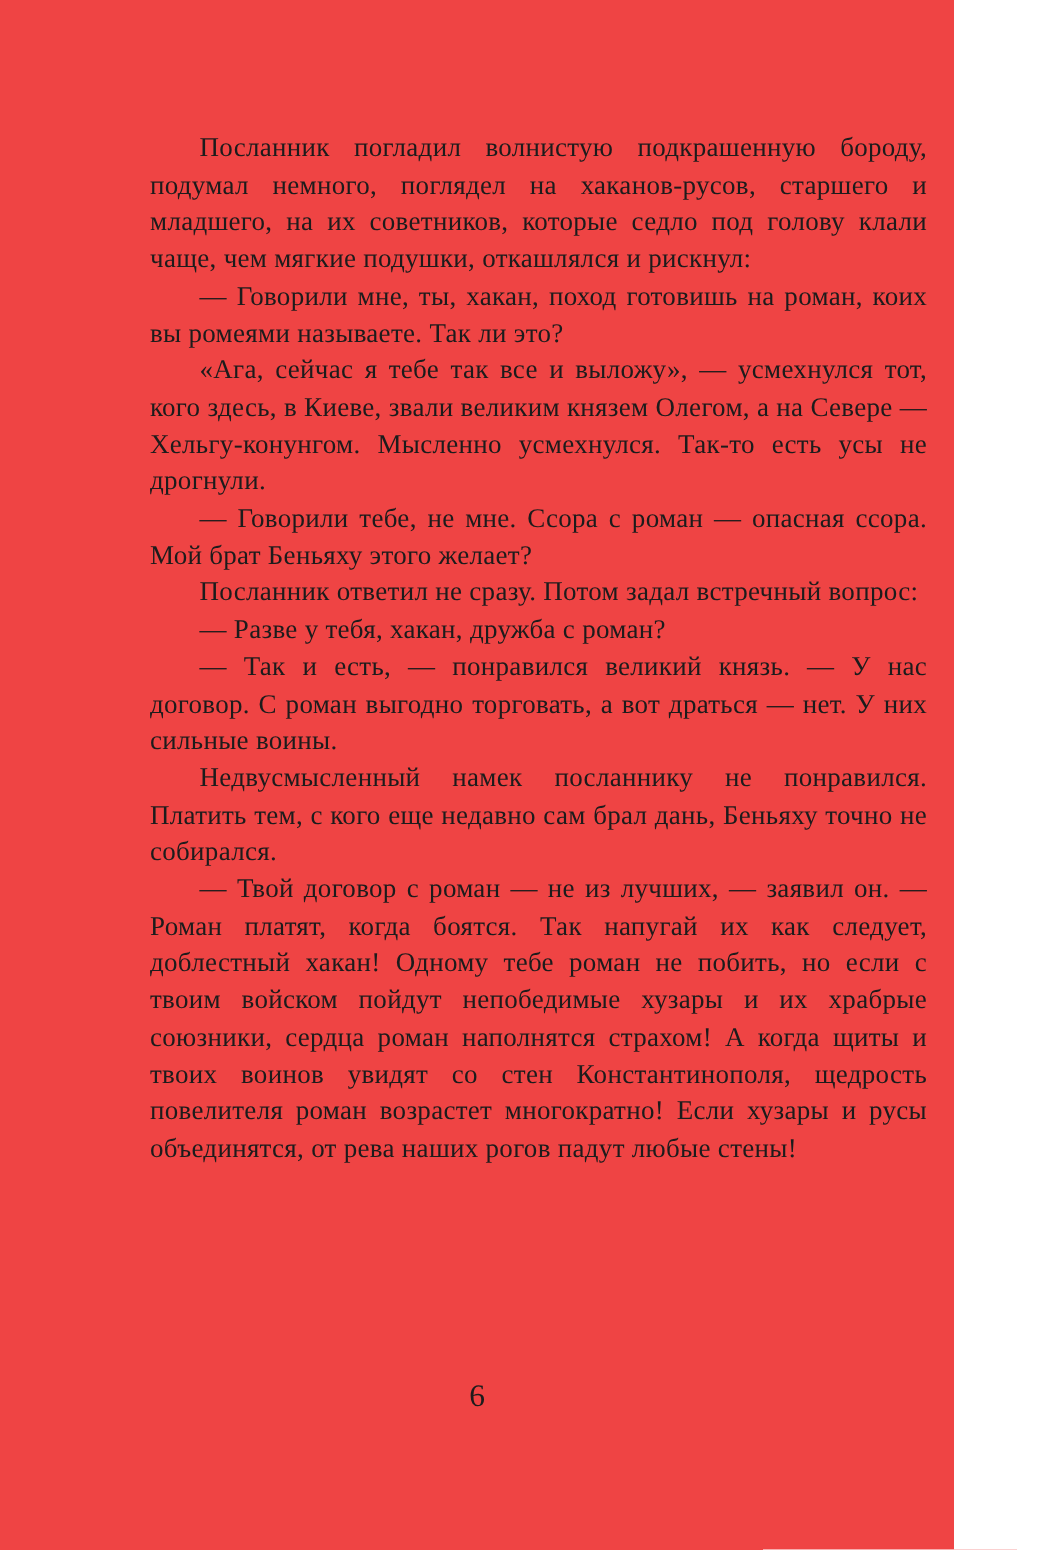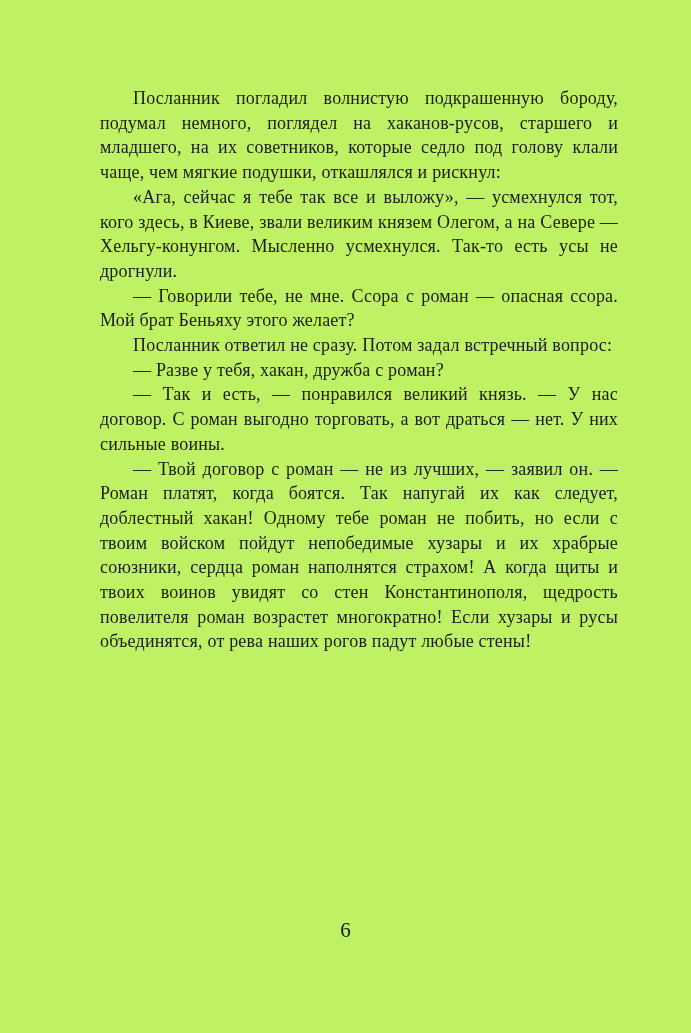--- a/index.html
+++ b/index.html
@@ -2,23 +2,23 @@
 <html lang="ru"><head>
   <meta charset="utf-8">
   <style>
     html, body {
       margin: 0;
       padding: 0;
       background: #ffffff;
     }
     .book-page {
       position: relative;
-      width: 691px;
+      width: 636px;
       height: 1033px;
-      background: #bef264;
+      background: #ef4444;
       overflow: hidden;
       font-family: "Liberation Serif", "DejaVu Serif", serif;
       color: #1c1c1c;
     }
     .text-block {
       position: absolute;
       left: 100px;
       top: 86px;
       width: 518px;
       font-size: 18px;
@@ -40,21 +40,23 @@
       font-size: 21px;
       color: #1c1c1c;
     }
   </style>
 </head>
 <body>
 
 <div class="book-page">
   <div class="text-block">
     <p>Посланник погладил волнистую подкрашенную бороду, подумал немного, поглядел на хаканов-русов, старшего и младшего, на их советников, которые седло под голову клали чаще, чем мягкие подушки, откашлялся и рискнул:</p>
+    <p>— Говорили мне, ты, хакан, поход готовишь на роман, коих вы ромеями называете. Так ли это?</p>
     <p>«Ага, сейчас я тебе так все и выложу», — усмехнулся тот, кого здесь, в Киеве, звали великим князем Олегом, а на Севере — Хельгу-конунгом. Мысленно усмехнулся. Так-то есть усы не дрогнули.</p>
     <p>— Говорили тебе, не мне. Ссора с роман — опасная ссора. Мой брат Беньяху этого желает?</p>
     <p>Посланник ответил не сразу. Потом задал встречный вопрос:</p>
     <p>— Разве у тебя, хакан, дружба с роман?</p>
     <p>— Так и есть, — понравился великий князь. — У нас договор. С роман выгодно торговать, а вот драться — нет. У них сильные воины.</p>
+    <p>Недвусмысленный намек посланнику не понравился. Платить тем, с кого еще недавно сам брал дань, Беньяху точно не собирался.</p>
     <p>— Твой договор с роман — не из лучших, — заявил он. — Роман платят, когда боятся. Так напугай их как следует, доблестный хакан! Одному тебе роман не побить, но если с твоим войском пойдут непобедимые хузары и их храбрые союзники, сердца роман наполнятся страхом! А когда щиты и твоих воинов увидят со стен Константинополя, щедрость повелителя роман возрастет многократно! Если хузары и русы объединятся, от рева наших рогов падут любые стены!</p>
   </div>
   <div class="page-number">6</div>
 </div>
 
 </body></html>

